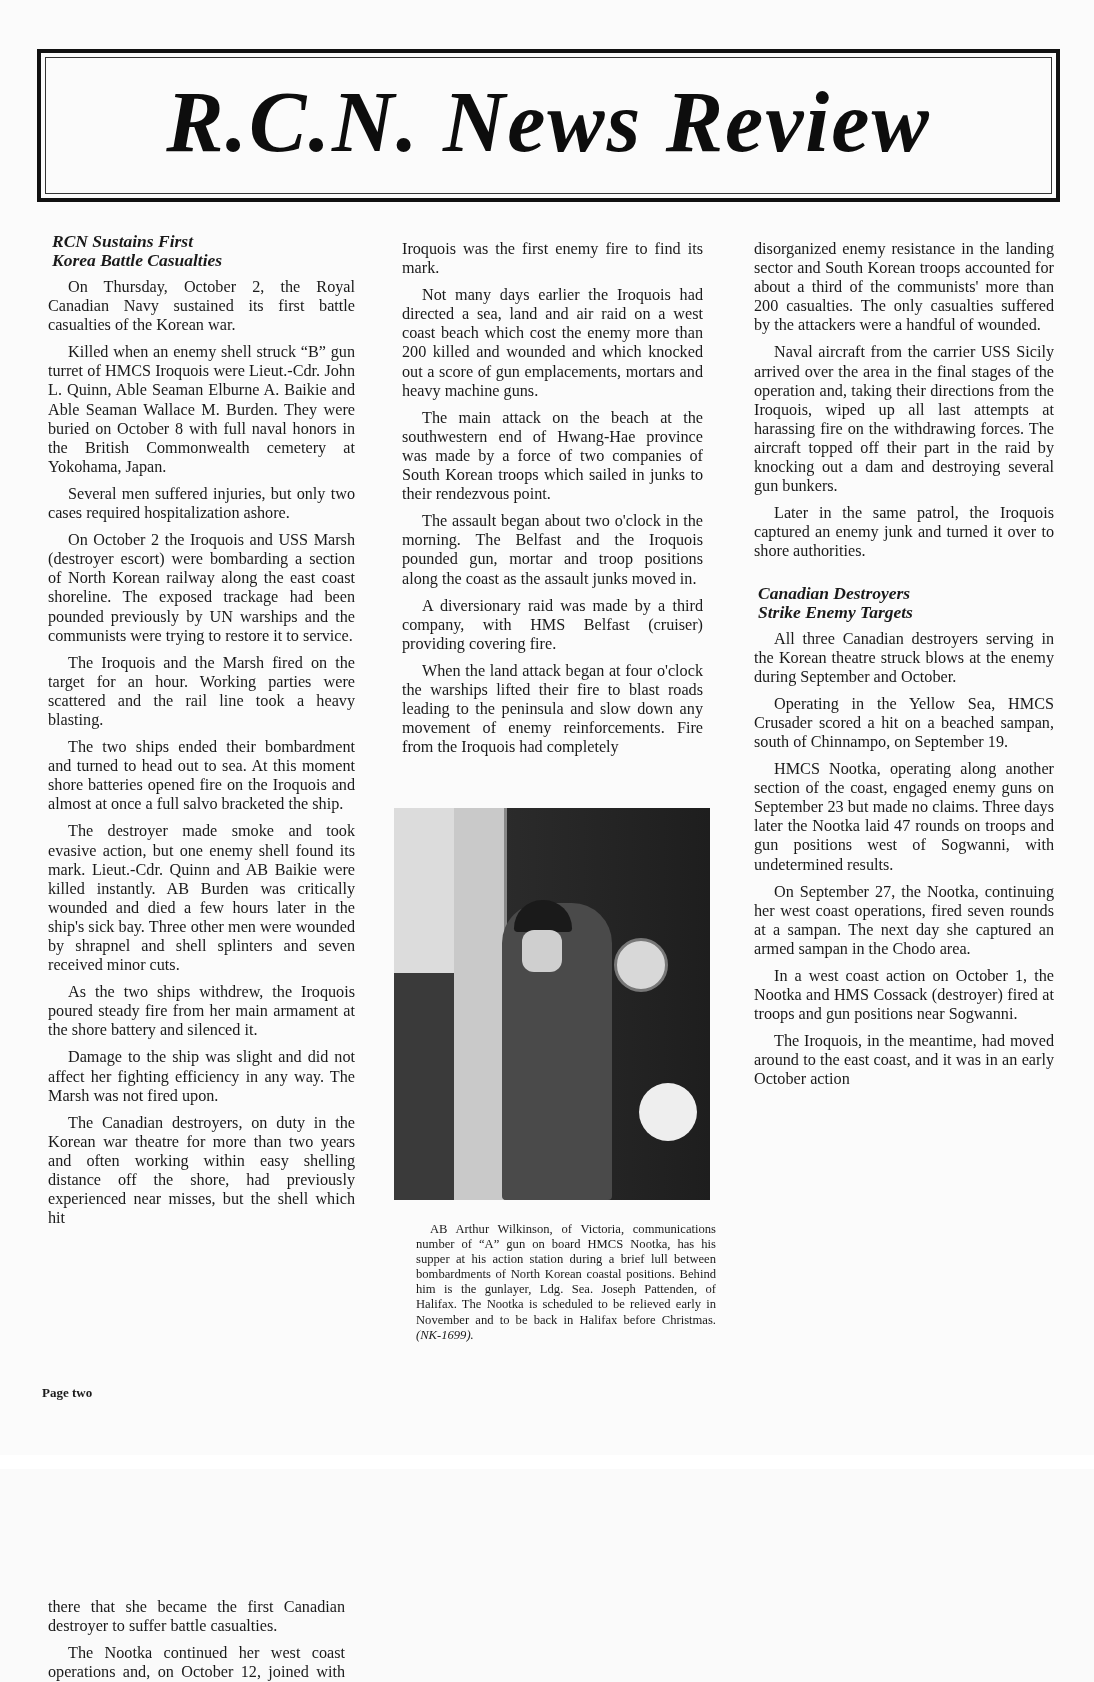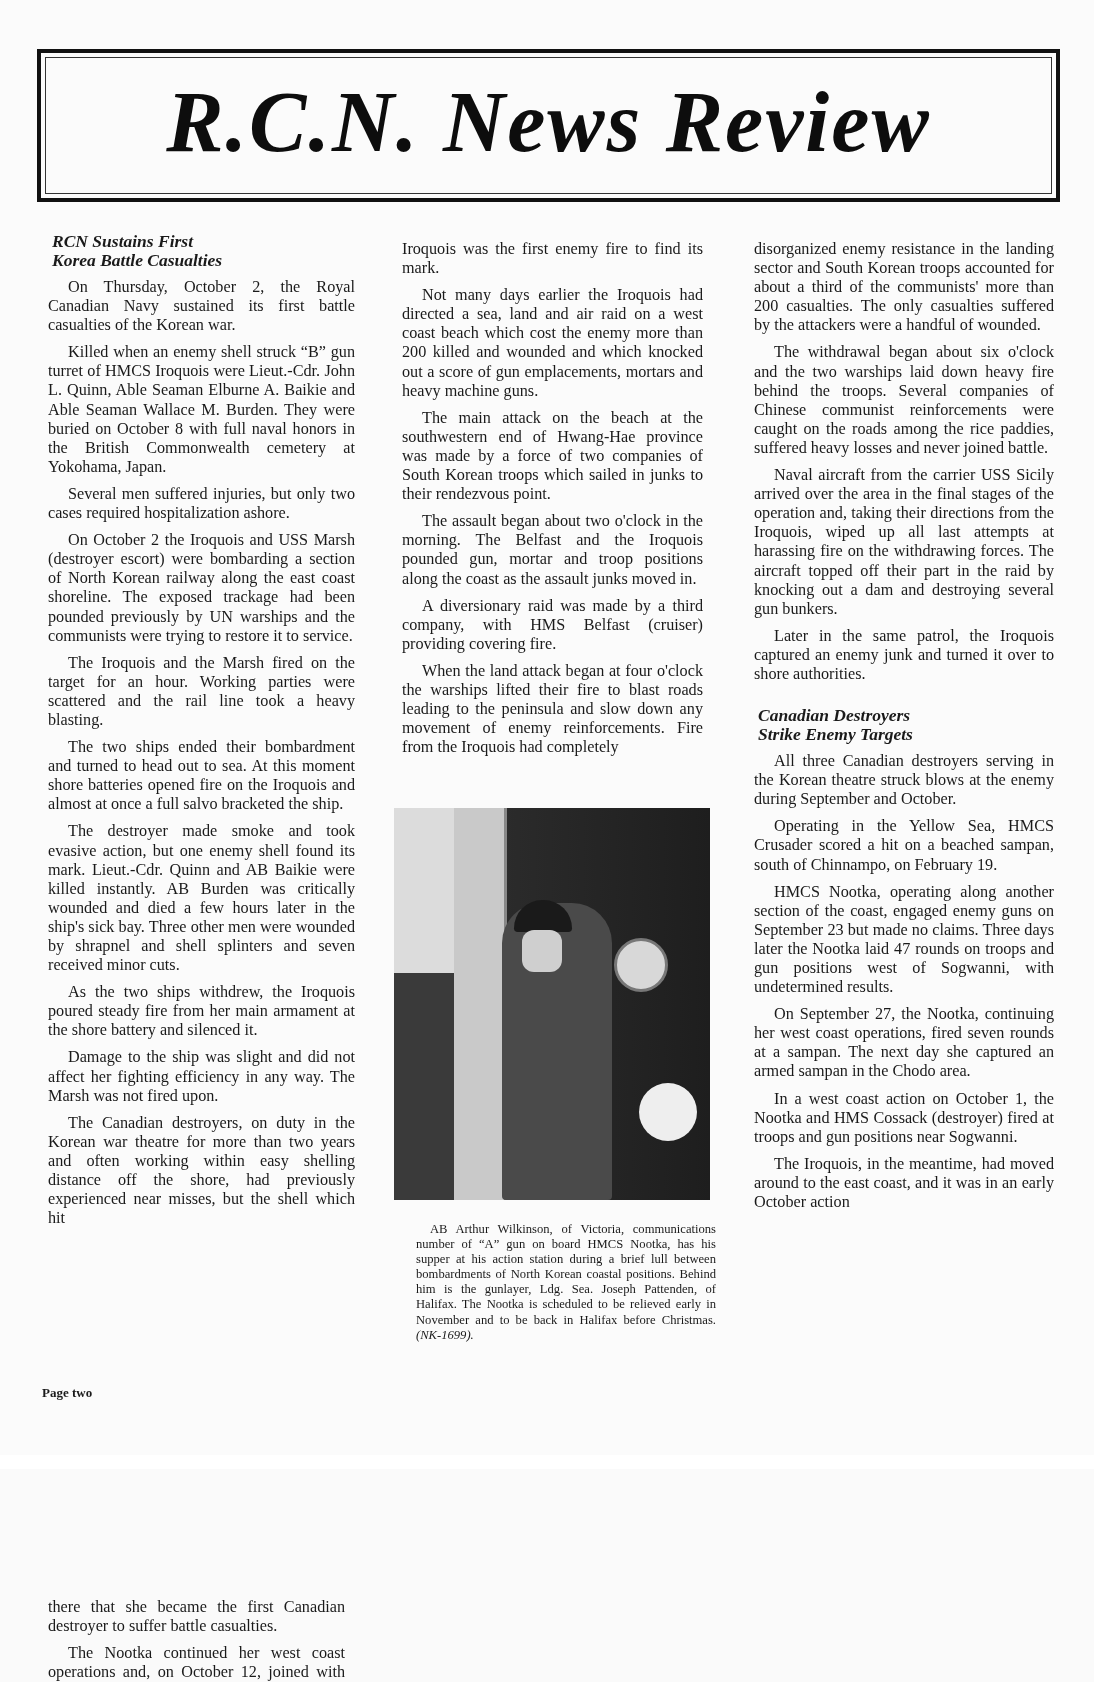--- a/index.html
+++ b/index.html
@@ -135,29 +135,28 @@
   <div class="dial2"></div>
 </div>
 
 <div class="caption">
   <p><span>AB Arthur Wilkinson, of Victoria, communications number of “A” gun on board HMCS Nootka, has his supper at his action station during a brief lull between bombardments of North Korean coastal positions. Behind him is the gunlayer, Ldg. Sea. Joseph Pattenden, of Halifax. The Nootka is scheduled to be relieved early in November and to be back in Halifax before Christmas.</span>
   <span class="ref">(NK-1699).</span></p>
 </div>
 
 <div class="col col3">
   <p class="noindent">disorganized enemy resistance in the landing sector and South Korean troops accounted for about a third of the communists' more than 200 casualties. The only casualties suffered by the attackers were a handful of wounded.</p>
-  <p>The withdrawal began about six o'clock and the two warships laid down heavy fire behind the troops. Several companies of Chinese communist reinforcements were caught on the roads among the rice paddies, suffered heavy losses and never joined battle.</p>
   <p>Naval aircraft from the carrier USS Sicily arrived over the area in the final stages of the operation and, taking their directions from the Iroquois, wiped up all last attempts at harassing fire on the withdrawing forces. The aircraft topped off their part in the raid by knocking out a dam and destroying several gun bunkers.</p>
   <p>Later in the same patrol, the Iroquois captured an enemy junk and turned it over to shore authorities.</p>
   <div class="headline" style="margin-top:22px;">
     <div>Canadian Destroyers</div>
     <div>Strike Enemy Targets</div>
   </div>
   <p>All three Canadian destroyers serving in the Korean theatre struck blows at the enemy during September and October.</p>
-  <p>Operating in the Yellow Sea, HMCS Crusader scored a hit on a beached sampan, south of Chinnampo, on February 19.</p>
+  <p>Operating in the Yellow Sea, HMCS Crusader scored a hit on a beached sampan, south of Chinnampo, on September 19.</p>
   <p>HMCS Nootka, operating along another section of the coast, engaged enemy guns on September 23 but made no claims. Three days later the Nootka laid 47 rounds on troops and gun positions west of Sogwanni, with undetermined results.</p>
   <p>On September 27, the Nootka, continuing her west coast operations, fired seven rounds at a sampan. The next day she captured an armed sampan in the Chodo area.</p>
   <p>In a west coast action on October 1, the Nootka and HMS Cossack (destroyer) fired at troops and gun positions near Sogwanni.</p>
   <p>The Iroquois, in the meantime, had moved around to the east coast, and it was in an early October action</p>
 </div>
 
 <div class="folio">Page two</div>
 
 <div class="col col4">
   <p class="noindent">there that she became the first Canadian destroyer to suffer battle casualties.</p>

